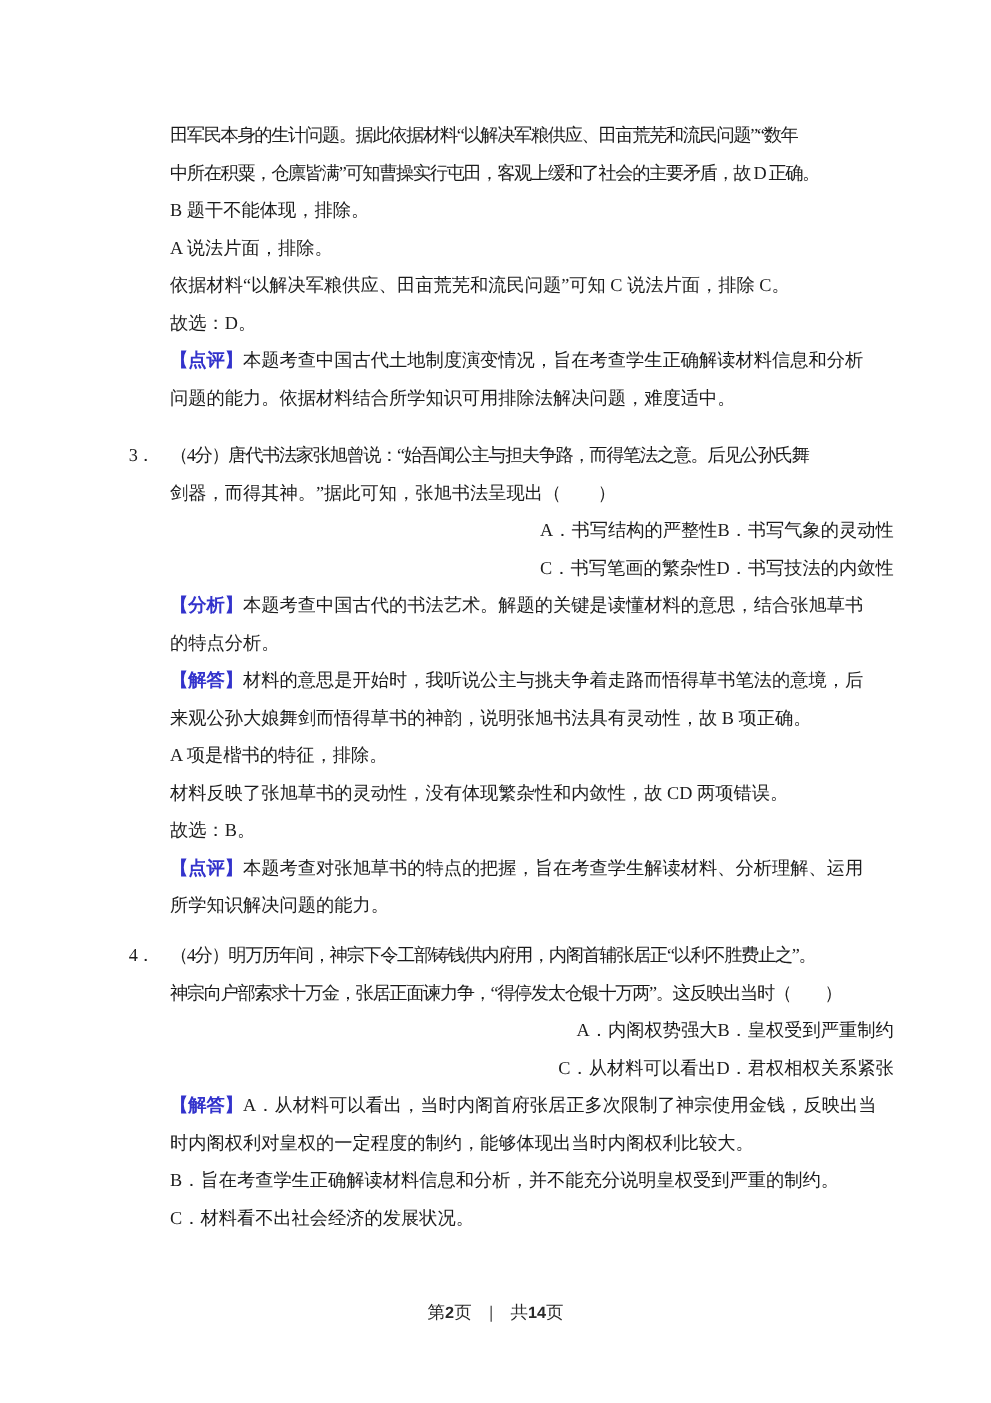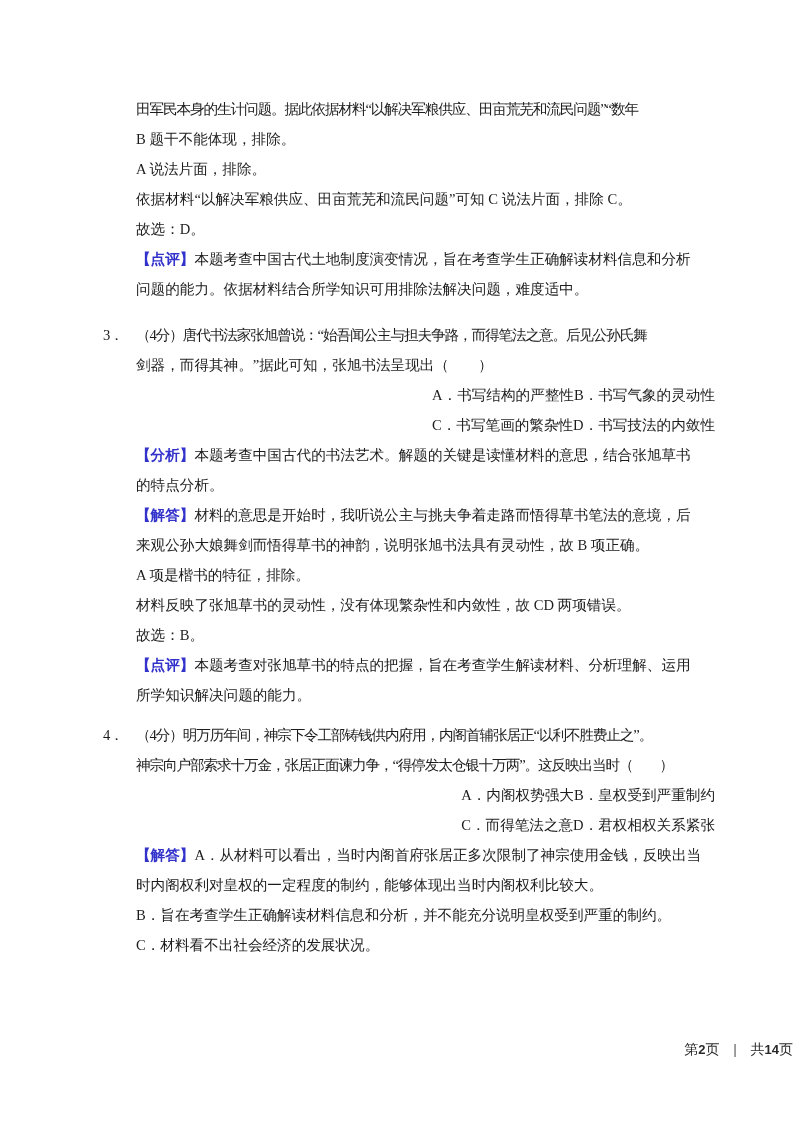--- a/index.html
+++ b/index.html
@@ -31,21 +31,21 @@
   }
   .tag{color:var(--tag-blue,#3333cc);font-weight:bold;}
   .opts{padding-left:37px;text-align:right;}
   .opt.col1{
     display:inline-block;
     width:272px;
   }
   .footer{
     position:absolute;
     left:0;right:0;top:1041px;
-    text-align:right;
+    text-align:center;
     font-size:14px;
     color:#2a2a2a;
   }
   .footer .num{
     font-family:"Liberation Sans","DejaVu Sans",sans-serif;
     font-weight:bold;
     font-size:13px;
   }
   .footer .sep{
     display:inline-block;
@@ -54,20 +54,21 @@
     font-weight:bold;
   }
 </style>
 </head>
 <body>
 
 <div class="page" style="color: rgb(28, 28, 28); background: rgb(255, 255, 255);">
   <div class="content" id="content">
       <div class="block par">
         <div class="line tight">田军民本身的生计问题。据此依据材料“以解决军粮供应、田亩荒芜和流民问题”“数年</div>
+        <div class="line tight">中所在积粟，仓廪皆满”可知曹操实行屯田，客观上缓和了社会的主要矛盾，故 D 正确。</div>
       </div>
       <div class="block par">
         <div class="line">B 题干不能体现，排除。</div>
       </div>
       <div class="block par">
         <div class="line">A 说法片面，排除。</div>
       </div>
       <div class="block par">
         <div class="line">依据材料“以解决军粮供应、田亩荒芜和流民问题”可知 C 说法片面，排除 C。</div>
       </div>
@@ -110,21 +111,21 @@
         <div class="line">所学知识解决问题的能力。</div>
       </div>
       <div class="block question" style="margin-top: 10px;">
         <div class="line tight"><span class="qnum">4．</span>（4分）明万历年间，神宗下令工部铸钱供内府用，内阁首辅张居正“以利不胜费止之”。</div>
         <div class="line tight">神宗向户部索求十万金，张居正面谏力争，“得停发太仓银十万两”。这反映出当时（　　）</div>
       </div>
       <div class="block options">
         <div class="line opts"><span class="opt col1">A．内阁权势强大</span><span class="opt">B．皇权受到严重制约</span></div>
       </div>
       <div class="block options">
-        <div class="line opts"><span class="opt col1">C．而得笔法之意</span><span class="opt">D．君权相权关系紧张</span></div>
+        <div class="line opts"><span class="opt col1">C．从材料可以看出</span><span class="opt">D．君权相权关系紧张</span></div>
       </div>
       <div class="block tagged">
         <div class="line"><span class="tag">【解答】</span>A．从材料可以看出，当时内阁首府张居正多次限制了神宗使用金钱，反映出当</div>
         <div class="line">时内阁权利对皇权的一定程度的制约，能够体现出当时内阁权利比较大。</div>
       </div>
       <div class="block par">
         <div class="line">B．旨在考查学生正确解读材料信息和分析，并不能充分说明皇权受到严重的制约。</div>
       </div>
       <div class="block par">
         <div class="line">C．材料看不出社会经济的发展状况。</div>

